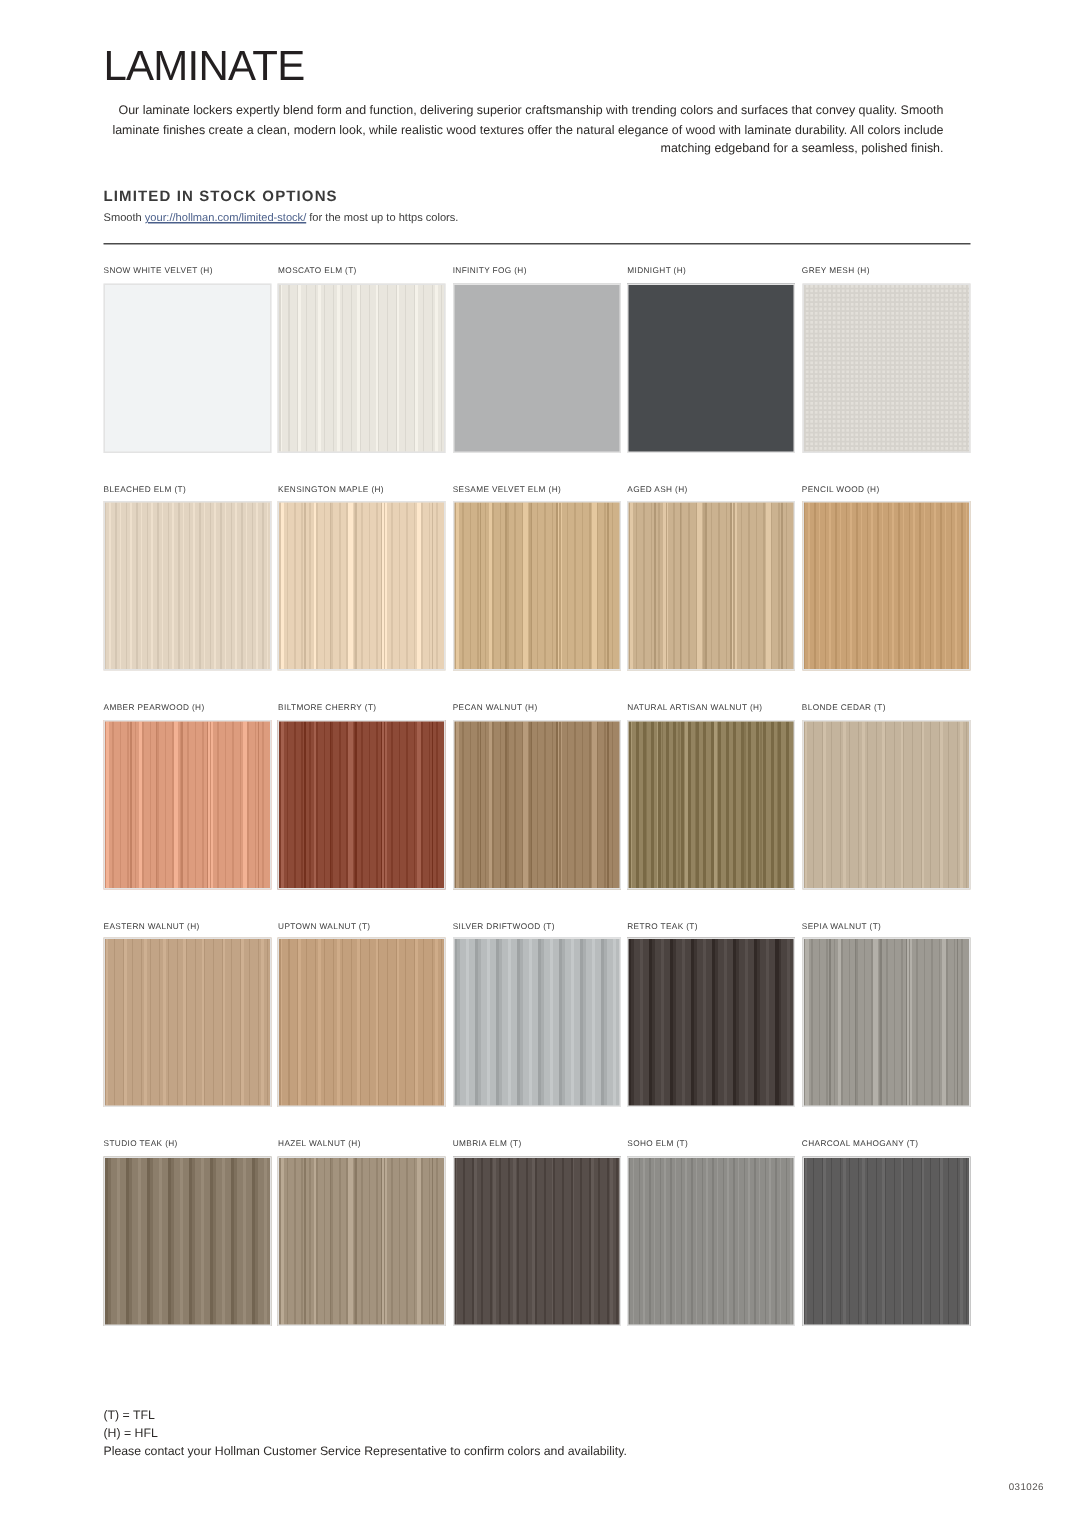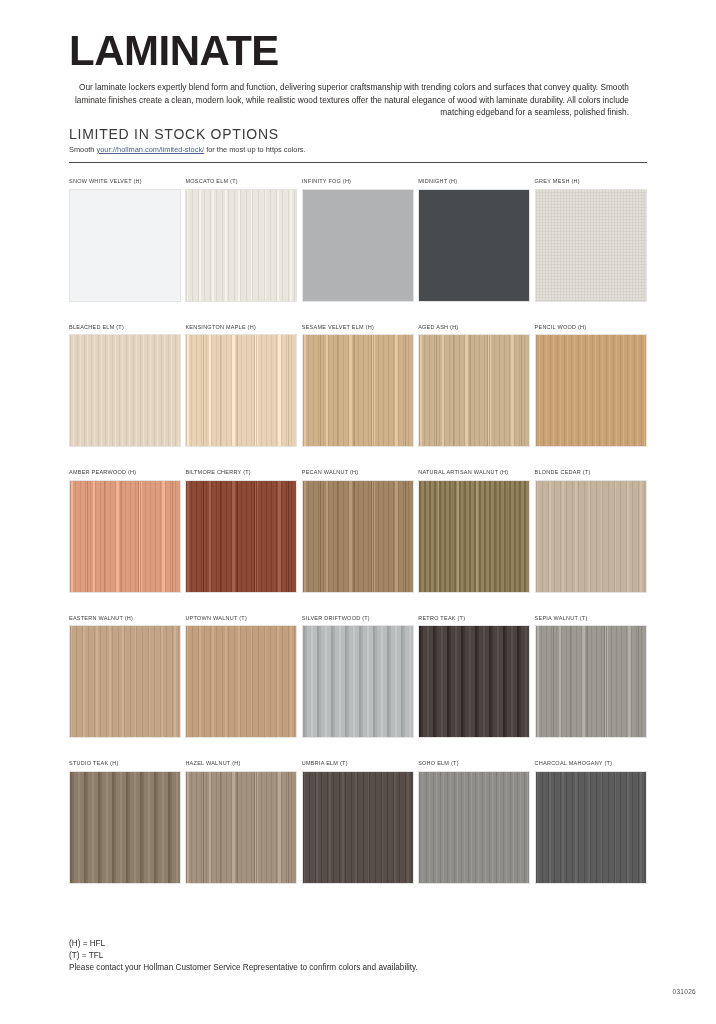--- a/index.html
+++ b/index.html
@@ -24,22 +24,22 @@
   }
 
   
   .header {
     position: absolute;
     left: 69px;
     top: 30px;
     width: 578px;
   }
   .title {
-    font-size: 42px;
-    font-weight: bold;
+    font-size: 28px;
+    font-weight: normal;
     letter-spacing: -0.5px;
     line-height: 1.0;
     margin: 0 0 9px 0;
     color: #231f20;
   }
   .intro {
     font-size: 8.3px;
     line-height: 1.52;
     margin: 0;
     color: #2d2a28;
@@ -47,24 +47,25 @@
     text-align: right;
   }
 
   .limited-block {
     position: absolute;
     left: 69px;
     top: 126px;
     width: 578px;
   }
   .limited-title {
-    font-size: 14px;
+    font-size: 10px;
     letter-spacing: 0.75px;
     color: #3a3a3a;
     margin-bottom: 3px;
+    font-weight: bold;
   }
   .limited-sub {
     font-size: 7.4px;
     color: #3a3a3a;
   }
   .limited-sub a,
   .limited-link {
     color: #4a5f8a;
     text-decoration: underline;
   }
@@ -257,20 +258,20 @@
           <div class="swatch" style="background-color: rgb(142, 141, 137); background-image: repeating-linear-gradient(90deg, rgb(128, 127, 123) 0px, rgb(128, 127, 123) 1px, rgb(142, 141, 137) 1px, rgb(142, 141, 137) 3px, rgb(154, 153, 149) 3px, rgb(154, 153, 149) 4px, rgb(142, 141, 137) 4px, rgb(142, 141, 137) 7px);"></div>
         </div>
         <div class="cell">
           <div class="cell-label">CHARCOAL MAHOGANY (T)</div>
           <div class="swatch" style="background-color: rgb(93, 92, 92); background-image: repeating-linear-gradient(90deg, rgb(79, 78, 78) 0px, rgb(79, 78, 78) 1px, transparent 1px, transparent 6px), repeating-linear-gradient(90deg, rgb(105, 104, 104) 0px, rgb(105, 104, 104) 2px, transparent 2px, transparent 13px);"></div>
         </div>
       </div>
     </div>
 
   <div class="footer">
+    <div>(T) = TFL</div>
     <div>(H) = HFL</div>
-    <div>(T) = TFL</div>
     <div>Please contact your Hollman Customer Service Representative to confirm colors and availability.</div>
   </div>
 
   <div class="doc-code">031026</div>
 
 </div>
 
 </body></html>

